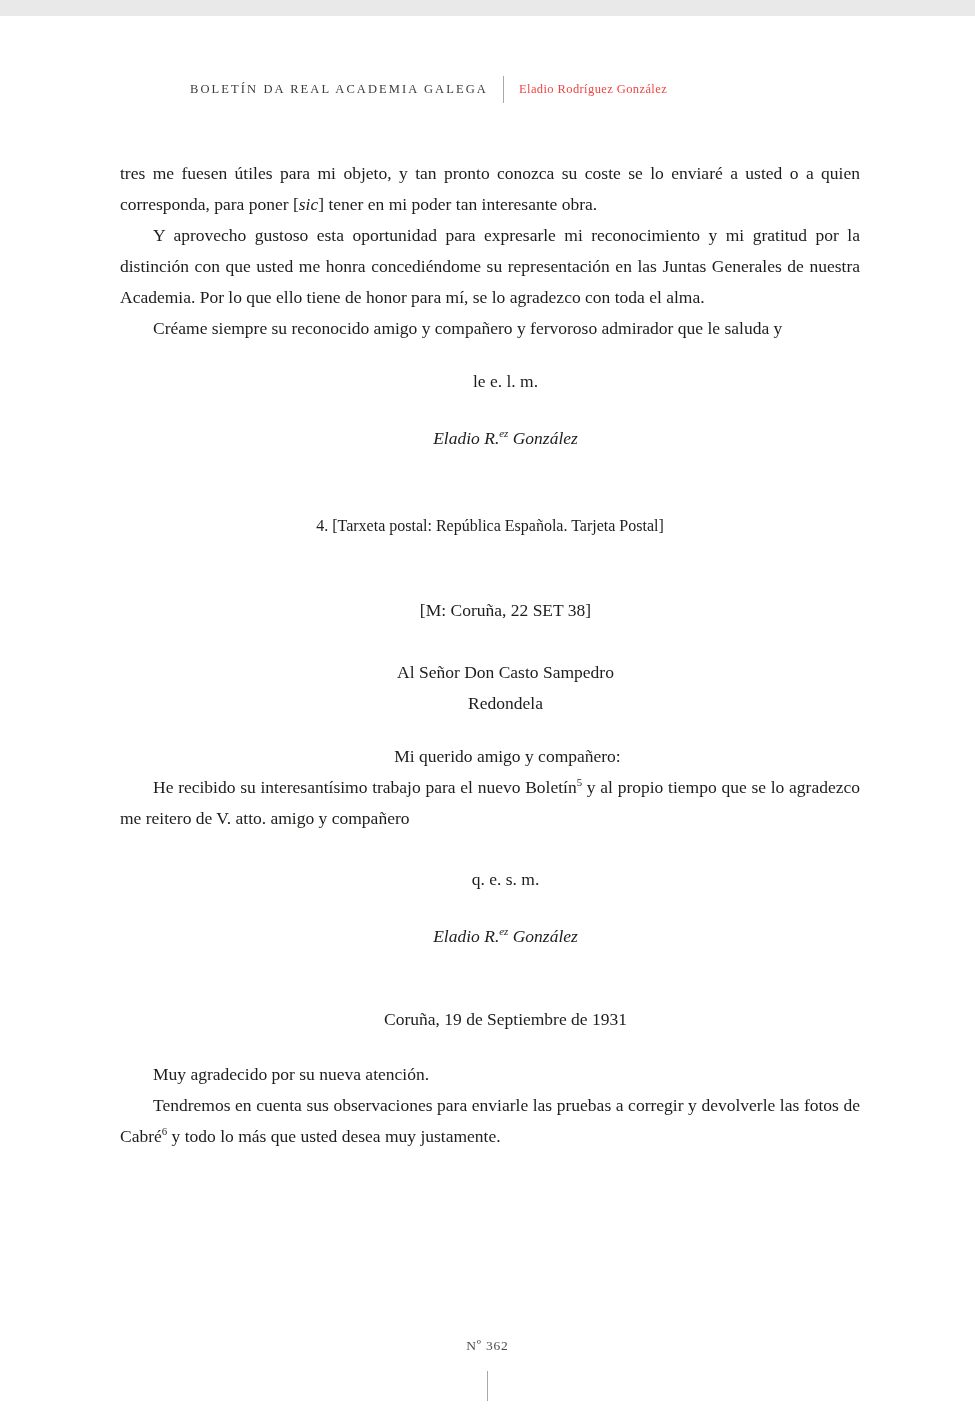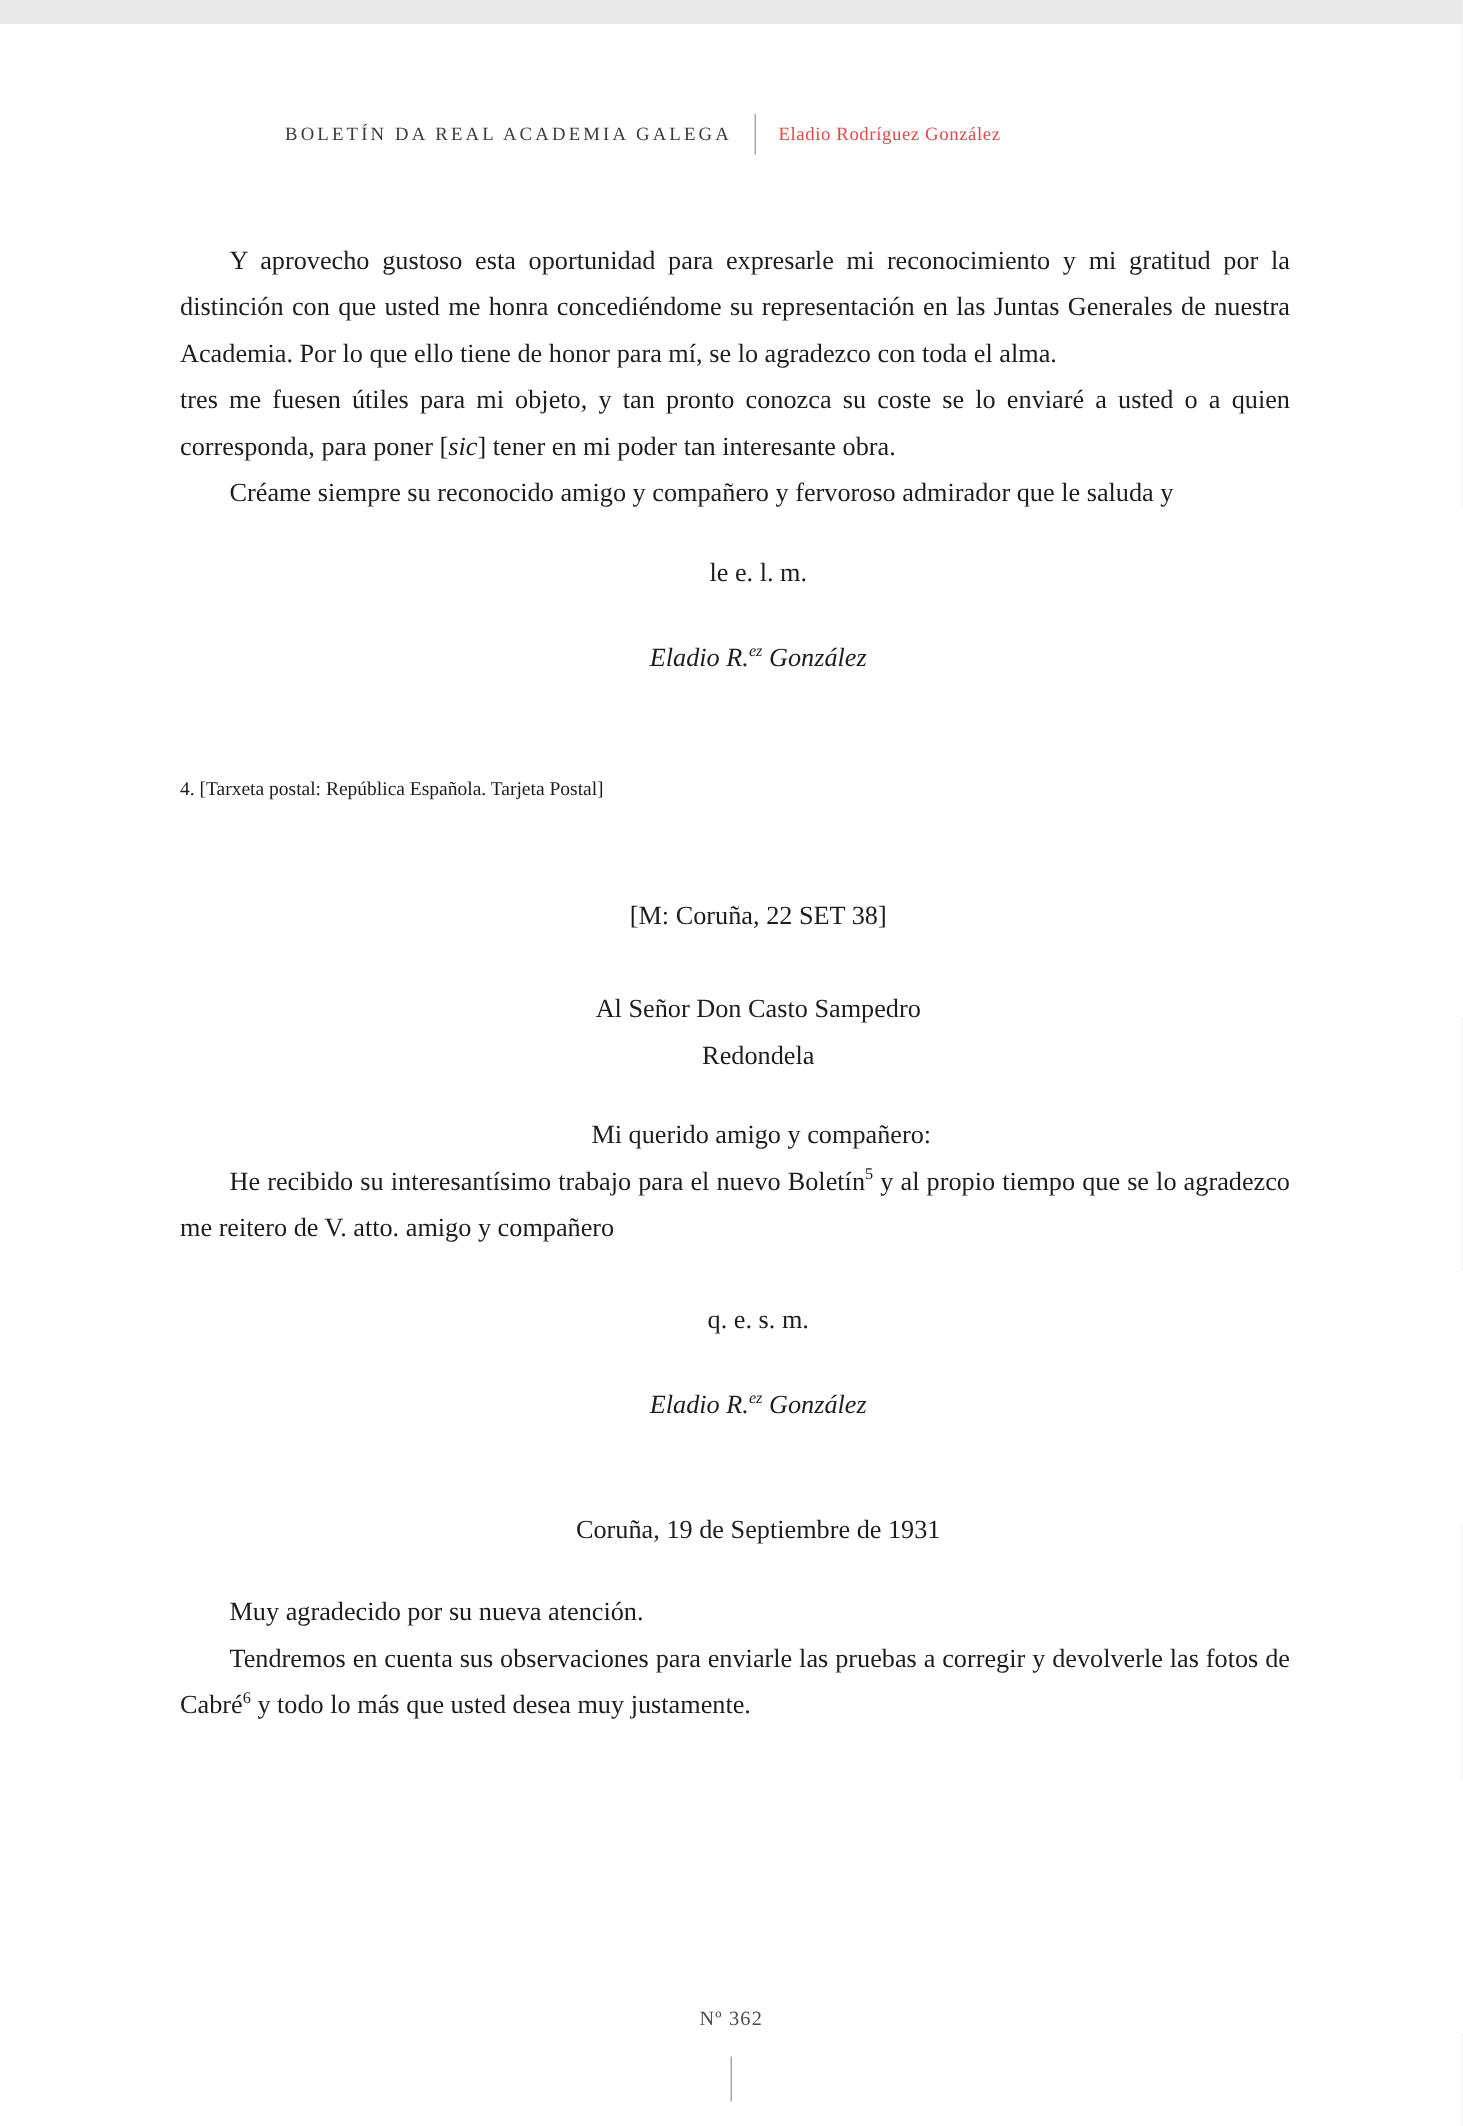--- a/index.html
+++ b/index.html
@@ -41,22 +41,22 @@
   .indent { text-indent:33px; }
   .line { text-align:center; margin-left:31px; }
   em, .italic { font-style:italic; }
   sup { font-size:0.62em; line-height:0; vertical-align:super; }
 
   .valediction-1 { margin-top:22px; }
   .signature { font-style:italic; }
   .sig-1 { margin-top:26px; }
   .heading {
     margin-top:56px;
-    font-size:13px; font-weight:normal;
-    text-align:left;
+    font-size:16px; font-weight:normal;
+    text-align:center;
   }
   .postmark { margin-top:54px; }
   .address-block { margin-top:31px; }
   .body-block { margin-top:22px; }
   .salut { margin-left:35px; text-align:center; }
   .valediction-2 { margin-top:30px; }
   .sig-2 { margin-top:26px; }
   .dateline { margin-top:52px; }
   .ps-block { margin-top:24px; }
 
@@ -80,23 +80,23 @@
 <div class="page">
 
   <header class="page-header">
     <span class="journal">BOLETÍN DA REAL ACADEMIA GALEGA</span>
     <span class="vdiv header-div"></span>
     <span class="author">Eladio Rodríguez González</span>
   </header>
 
   <main class="content">
 
+    <p class="para"><span>tres me fuesen útiles para mi objeto, y tan pronto conozca su coste se lo enviaré a usted o a quien corresponda, para poner [</span><em>sic</em><span>] tener en mi poder tan interesante obra.</span></p>
+
     <p class="para indent">Y aprovecho gustoso esta oportunidad para expresarle mi reconocimiento y mi gratitud por la distinción con que usted me honra concediéndome su representación en las Juntas Generales de nuestra Academia. Por lo que ello tiene de honor para mí, se lo agradezco con toda el alma.</p>
-
-    <p class="para"><span>tres me fuesen útiles para mi objeto, y tan pronto conozca su coste se lo enviaré a usted o a quien corresponda, para poner [</span><em>sic</em><span>] tener en mi poder tan interesante obra.</span></p>
 
     <p class="para indent">Créame siempre su reconocido amigo y compañero y fervoroso admirador que le saluda y</p>
 
     <p class="line valediction-1">le e. l. m.</p>
 
     <p class="line signature sig-1"><span>Eladio R.</span><sup>ez</sup><span> González</span></p>
 
     <h2 class="heading">4. [Tarxeta postal: República Española. Tarjeta Postal]</h2>
 
     <p class="line postmark">[M: Coruña, 22 SET 38]</p>

